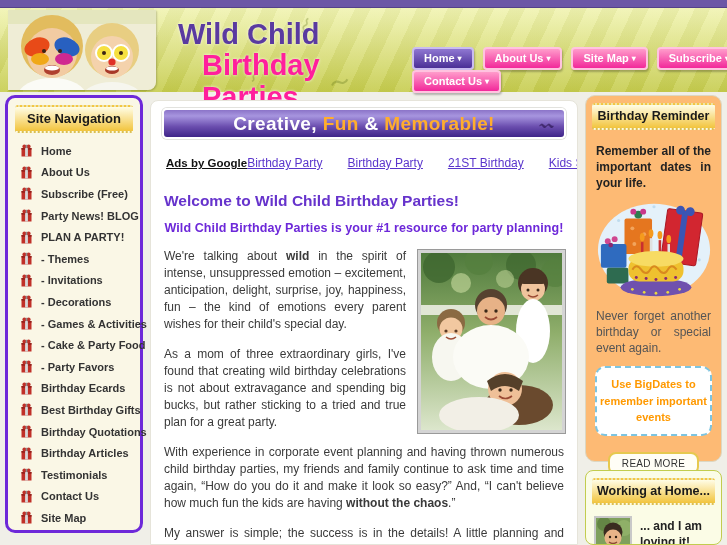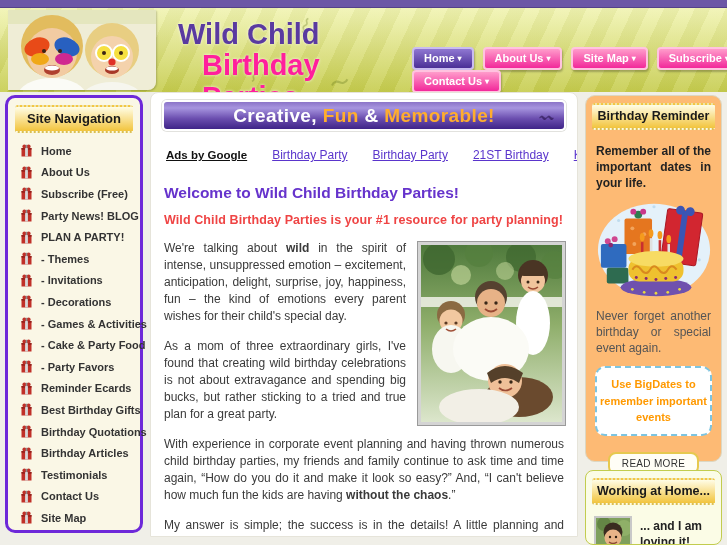--- a/index.html
+++ b/index.html
@@ -27,32 +27,32 @@
   
   .sidebar { position:absolute; left:5px; top:95px; width:138px; height:438px; background:#FAF7E6;
     border:3px solid #6d28d9; border-radius:10px; padding:7px 0 0; }
   .bar-title { margin:0 7px; background:linear-gradient(#FFFDE6, #F2C43D); border-top:2px dotted #EFE3A8; border-bottom:2px dotted #D9BE53;
     border-radius:3px; text-align:center; font-size:13px; font-weight:bold; color:#1A1A1A; padding:4px 0 5px; }
   .side-list { padding-top:7px; }
   .side-item { display:flex; align-items:center; gap:9px; padding:3px 2px 3px 13px; height:21.6px; cursor:pointer; }
   .side-label { font-size:11px; font-weight:bold; color:#333; white-space:nowrap; }
 
   
-  .main { position:absolute; left:150px; top:92px; width:428px; height:445px; background:#fff;
+  .main { position:absolute; left:150px; top:100px; width:428px; height:445px; background:#fff;
     border:1px solid #E6E4DA; border-radius:8px 8px 0 0; padding:7px 11px; overflow:hidden; }
   .banner { position:relative; height:31px; border:2px solid #fff; box-shadow:0 0 0 1px #E2E2DE; border-radius:5px;
     background:linear-gradient(#8B74C8 0%, #A795DF 22%, #6A4DAE 62%, #3F2488 100%);
     text-align:center; line-height:27px; font-size:19px; font-weight:bold; letter-spacing:0.4px; }
   .banner-squiggle { position:absolute; right:10px; top:2px; color:rgba(30,10,60,0.55); font-size:14px; font-weight:normal; }
   .seg-w { color:#FFFFFF; } .seg-o { color:#FFAD2D; } .seg-b { font-weight:bold; }
-  .ads-row { display:flex; align-items:baseline; margin:17px 4px 0; gap:25px; }
+  .ads-row { display:flex; align-items:baseline; margin:17px 4px 0; }
   .ads-label { font-size:11.5px; font-weight:bold; color:#111; text-decoration:underline; cursor:pointer; white-space:nowrap; }
   .ad-link { font-size:12px; color:#5A35CC; text-decoration:underline; cursor:pointer; white-space:nowrap; }
   .welcome { color:#6633CC; font-size:15.5px; font-weight:bold; margin:22px 2px 11px; }
-  .intro { font-size:12.5px; font-weight:bold; color:#ef4444; margin:0 2px 13px; letter-spacing:0.1px; }
+  .intro { font-size:12.5px; font-weight:bold; color:#6d28d9; margin:0 2px 13px; letter-spacing:0.1px;text-align:center; }
   .family-photo { float:right; width:147px; height:183px; margin:2px 1px 8px 12px; border:3px solid #D4D4D4; outline:1px solid #9A9A9A; }
   .para { font-size:12px; color:#3A3A3A; line-height:1.42; text-align:justify; margin:0 2px 13px; }
 
   
   .rbox1 { position:absolute; left:585px; top:95px; width:137px; height:367px; background:#fdba74;
     border:1px solid #DCD7C2; border-radius:10px; padding:7px 0; }
   .rbox1 .bar-title, .rbox2 .bar-title { margin:0 6px; font-size:12.5px; }
   .rlead { font-size:12px; font-weight:bold; color:#222; text-align:justify; padding:13px 10px 4px; line-height:1.35; }
   .cake-wrap { text-align:center; margin-top:2px; }
   .rbody { font-size:12px; color:#555; text-align:justify; padding:4px 10px 0; line-height:1.35; }
@@ -248,21 +248,21 @@
         </div>
         <div class="side-item">
   <svg class="gift" width="11" height="13" viewBox="0 0 11 13" style="flex:none;">
     <rect x="0.5" y="4" width="10" height="8.5" fill="#C03028"></rect>
     <rect x="0.5" y="4" width="10" height="1.6" fill="#8E1F1A"></rect>
     <rect x="4.1" y="4" width="2.8" height="8.5" fill="#D8D8D8"></rect>
     <circle cx="3.4" cy="2.4" r="2" fill="#C03028"></circle>
     <circle cx="7.6" cy="2.4" r="2" fill="#C03028"></circle>
     <rect x="4.7" y="0.8" width="1.6" height="3.2" fill="#909090"></rect>
   </svg>
-<span class="side-label">Reminder Ecards</span>
+<span class="side-label">Birthday Ecards</span>
         </div>
         <div class="side-item">
   <svg class="gift" width="11" height="13" viewBox="0 0 11 13" style="flex:none;">
     <rect x="0.5" y="4" width="10" height="8.5" fill="#C03028"></rect>
     <rect x="0.5" y="4" width="10" height="1.6" fill="#8E1F1A"></rect>
     <rect x="4.1" y="4" width="2.8" height="8.5" fill="#D8D8D8"></rect>
     <circle cx="3.4" cy="2.4" r="2" fill="#C03028"></circle>
     <circle cx="7.6" cy="2.4" r="2" fill="#C03028"></circle>
     <rect x="4.7" y="0.8" width="1.6" height="3.2" fill="#909090"></rect>
   </svg>

